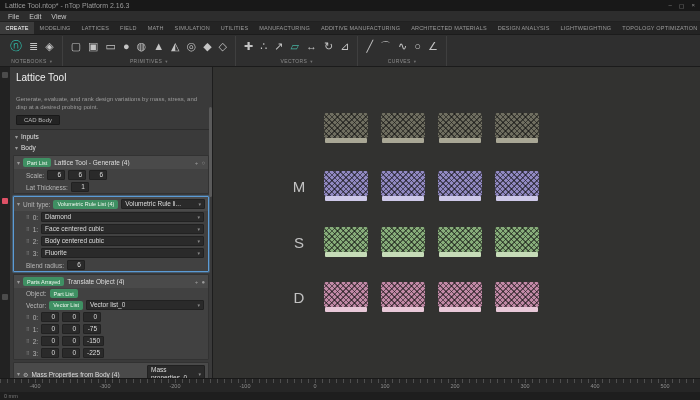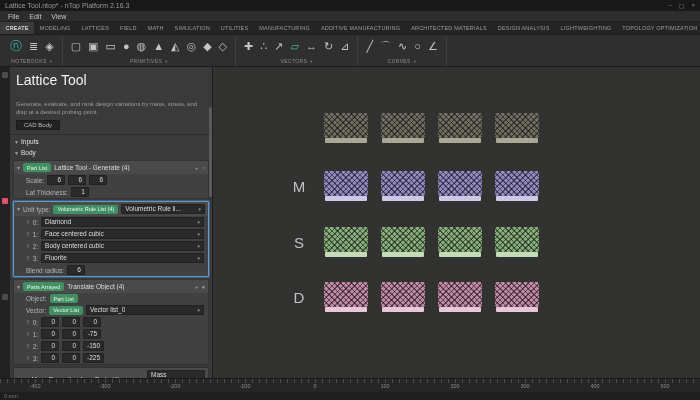--- a/index.html
+++ b/index.html
@@ -34,21 +34,21 @@
   
   .main{flex:1 1 auto;display:flex;min-height:0}
   .leftstrip{width:10px;background:#222222;display:flex;flex-direction:column;align-items:center;padding-top:5px;gap:5px;flex:0 0 auto}
   .strip-icon{width:6px;height:6px;background:#4b4b4b;border-radius:1px}
   .strip-red{background:#de5166}
   .strip-spacer{height:110px}
 
   
   .panel{width:203px;background:#3a3a3a;border-right:1px solid #1d1d1d;display:flex;flex-direction:column;font-size:6.5px;color:#cfcfcf;overflow:hidden;flex:0 0 auto;position:relative}
   .panel-head{padding:5px 6px 4px 6px;border-bottom:1px solid #2c2c2c}
-  .panel-title{font-size:14px;color:#f1f1f1;margin-bottom:12px}
+  .panel-title{font-size:10px;color:#f1f1f1;margin-bottom:12px}
   .panel-desc{font-size:6px;color:#9b9b9b;line-height:1.35;margin-bottom:4px}
   .cad-chip{display:inline-block;background:#232323;border:1px solid #191919;padding:1px 7px;color:#b8b8b8;font-size:6px;border-radius:1px}
   .tree{flex:1;overflow:hidden;padding-top:1px}
   .sect{display:flex;align-items:center;gap:3px;padding:2px 5px;color:#e0e0e0}
   .car{color:#9a9a9a;font-size:6px;line-height:1}
   .blk{margin:2px 3px;background:#414141;border:1px solid #323232;border-radius:1px}
   .blk.selected{border:1px solid #5b9bd5;box-shadow:0 0 0 1px rgba(91,155,213,.35)}
   .blk-head{display:flex;align-items:center;gap:3px;background:#4a4a4a;padding:2px 3px}
   .blk-title{color:#dddddd;white-space:nowrap;overflow:hidden;text-overflow:ellipsis;flex:1;min-width:0}
   .chip{background:#3f9063;color:#eef7ee;padding:0.5px 4px;border-radius:2px;font-size:5.5px;line-height:8px;white-space:nowrap}

